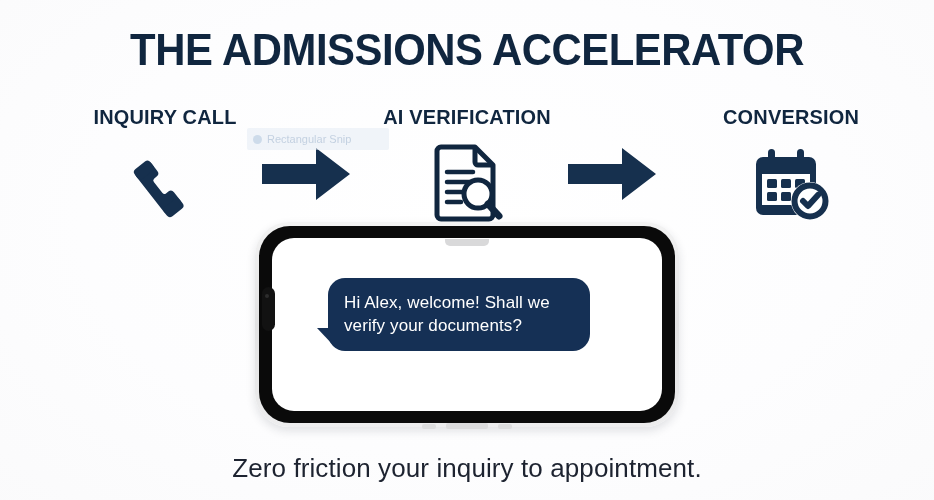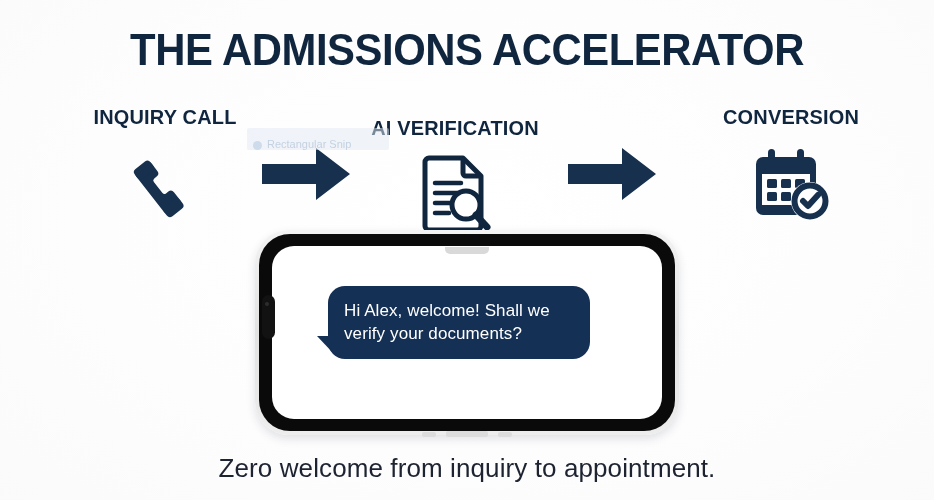--- a/index.html
+++ b/index.html
@@ -48,21 +48,21 @@
     width: 806px;
     height: 130px;
   }
   .step {
     position: absolute;
     top: 0;
     width: 230px;
     text-align: center;
   }
   .step-1 { left: 50px; }
-  .step-2 { left: 340px; margin-top: 11px; }
+  .step-2 { left: 352px; }
   .step-3 { left: 676px; }
 
   .step-label {
     font-size: 21px;
     font-weight: 700;
     letter-spacing: 0.2px;
     color: #10263f;
     transform: scaleX(0.95);
     white-space: nowrap;
     line-height: 26px;
@@ -86,21 +86,21 @@
   
   .watermark {
     position: absolute;
     left: 247px;
     top: 128px;
     width: 142px;
     height: 22px;
     background: rgba(226, 234, 244, 0.50);
     border-radius: 2px;
     display: flex;
-    align-items: flex-end;
+    align-items: center;
     gap: 5px;
     padding-left: 6px;
     box-sizing: border-box;
   }
   .watermark-dot {
     width: 9px;
     height: 9px;
     border-radius: 50%;
     background: rgba(176, 198, 222, 0.55);
     flex: none;
@@ -108,21 +108,21 @@
   .watermark-text {
     font-size: 11px;
     color: rgba(168, 188, 210, 0.62);
     white-space: nowrap;
   }
 
   
   .phone-wrap {
     position: absolute;
     left: 255px;
-    top: 230px;
+    top: 222px;
     width: 424px;
     height: 205px;
   }
   .phone-outer {
     position: absolute;
     inset: 0;
     border-radius: 34px;
     background: linear-gradient(180deg, #f3f3f3 0%, #e2e2e3 50%, #ededee 100%);
     box-shadow: 0 4px 10px rgba(30, 40, 55, 0.13);
   }
@@ -324,15 +324,15 @@
       </div>
       <div class="phone-side-button"></div>
     </div>
     <div class="phone-bottom-ports">
       <span class="port-a"></span>
       <span class="port-b"></span>
       <span class="port-c"></span>
     </div>
   </div>
 
-  <div class="caption">Zero welcome from inquiry to appointment.</div>
+  <div class="caption">Zero friction your inquiry to appointment.</div>
 
 </div>
 
 </body></html>

